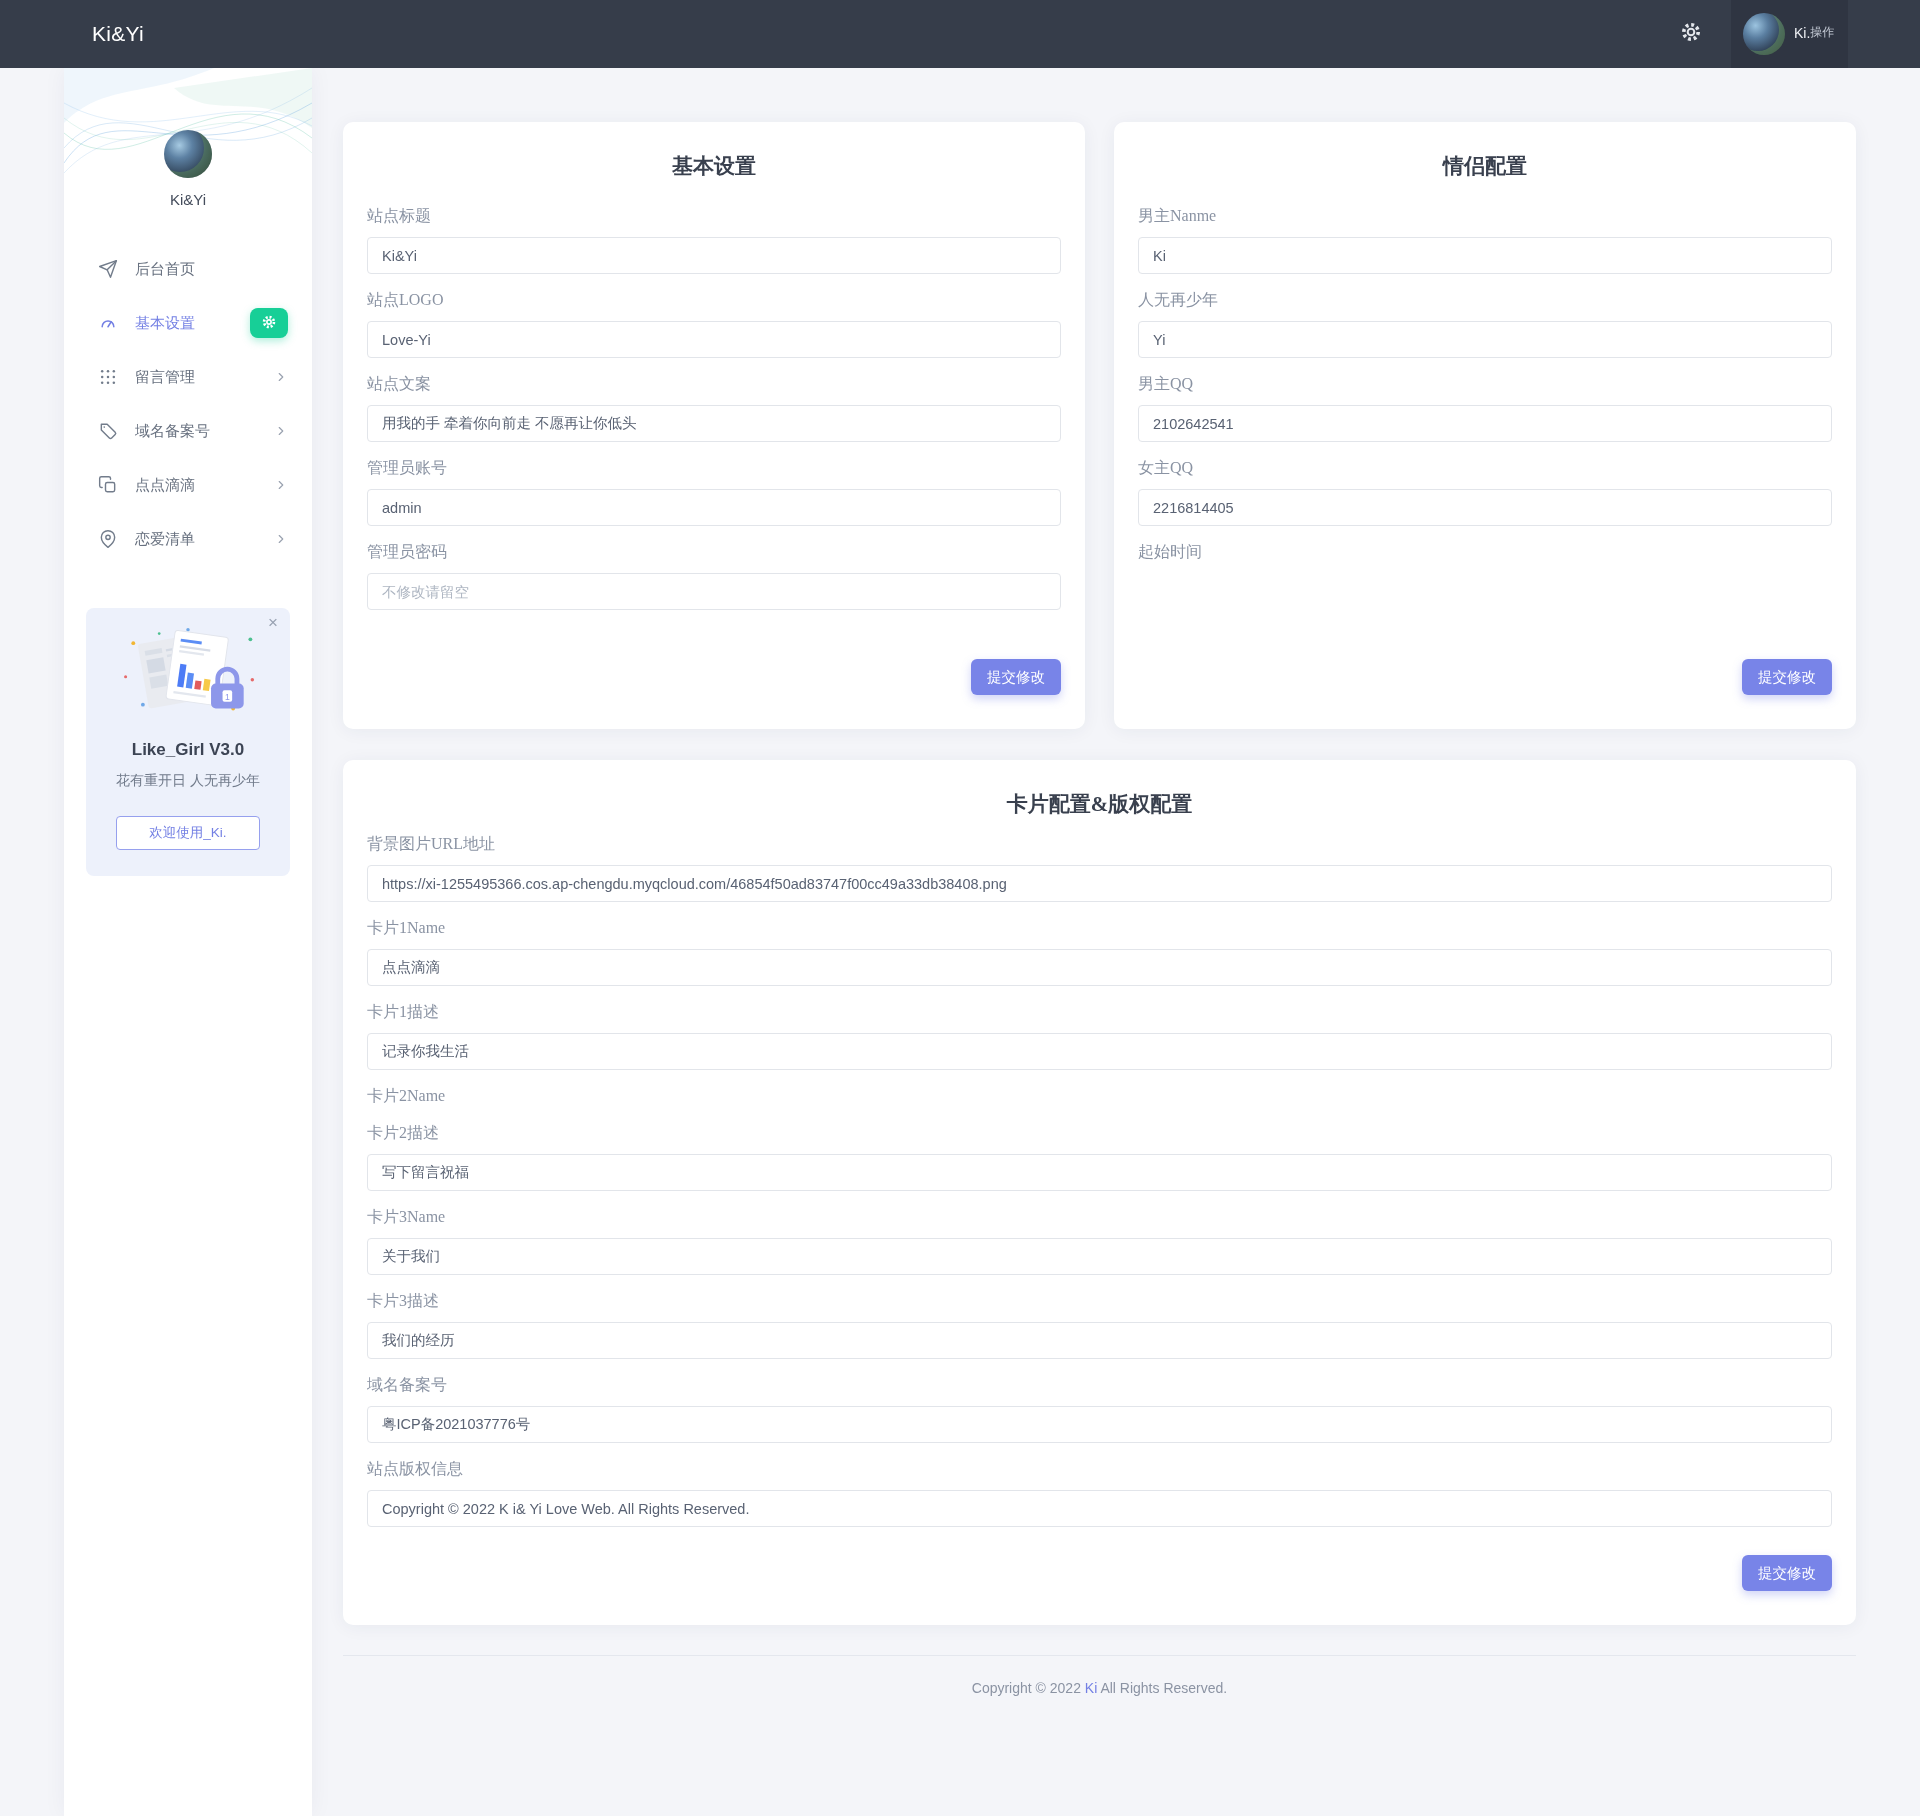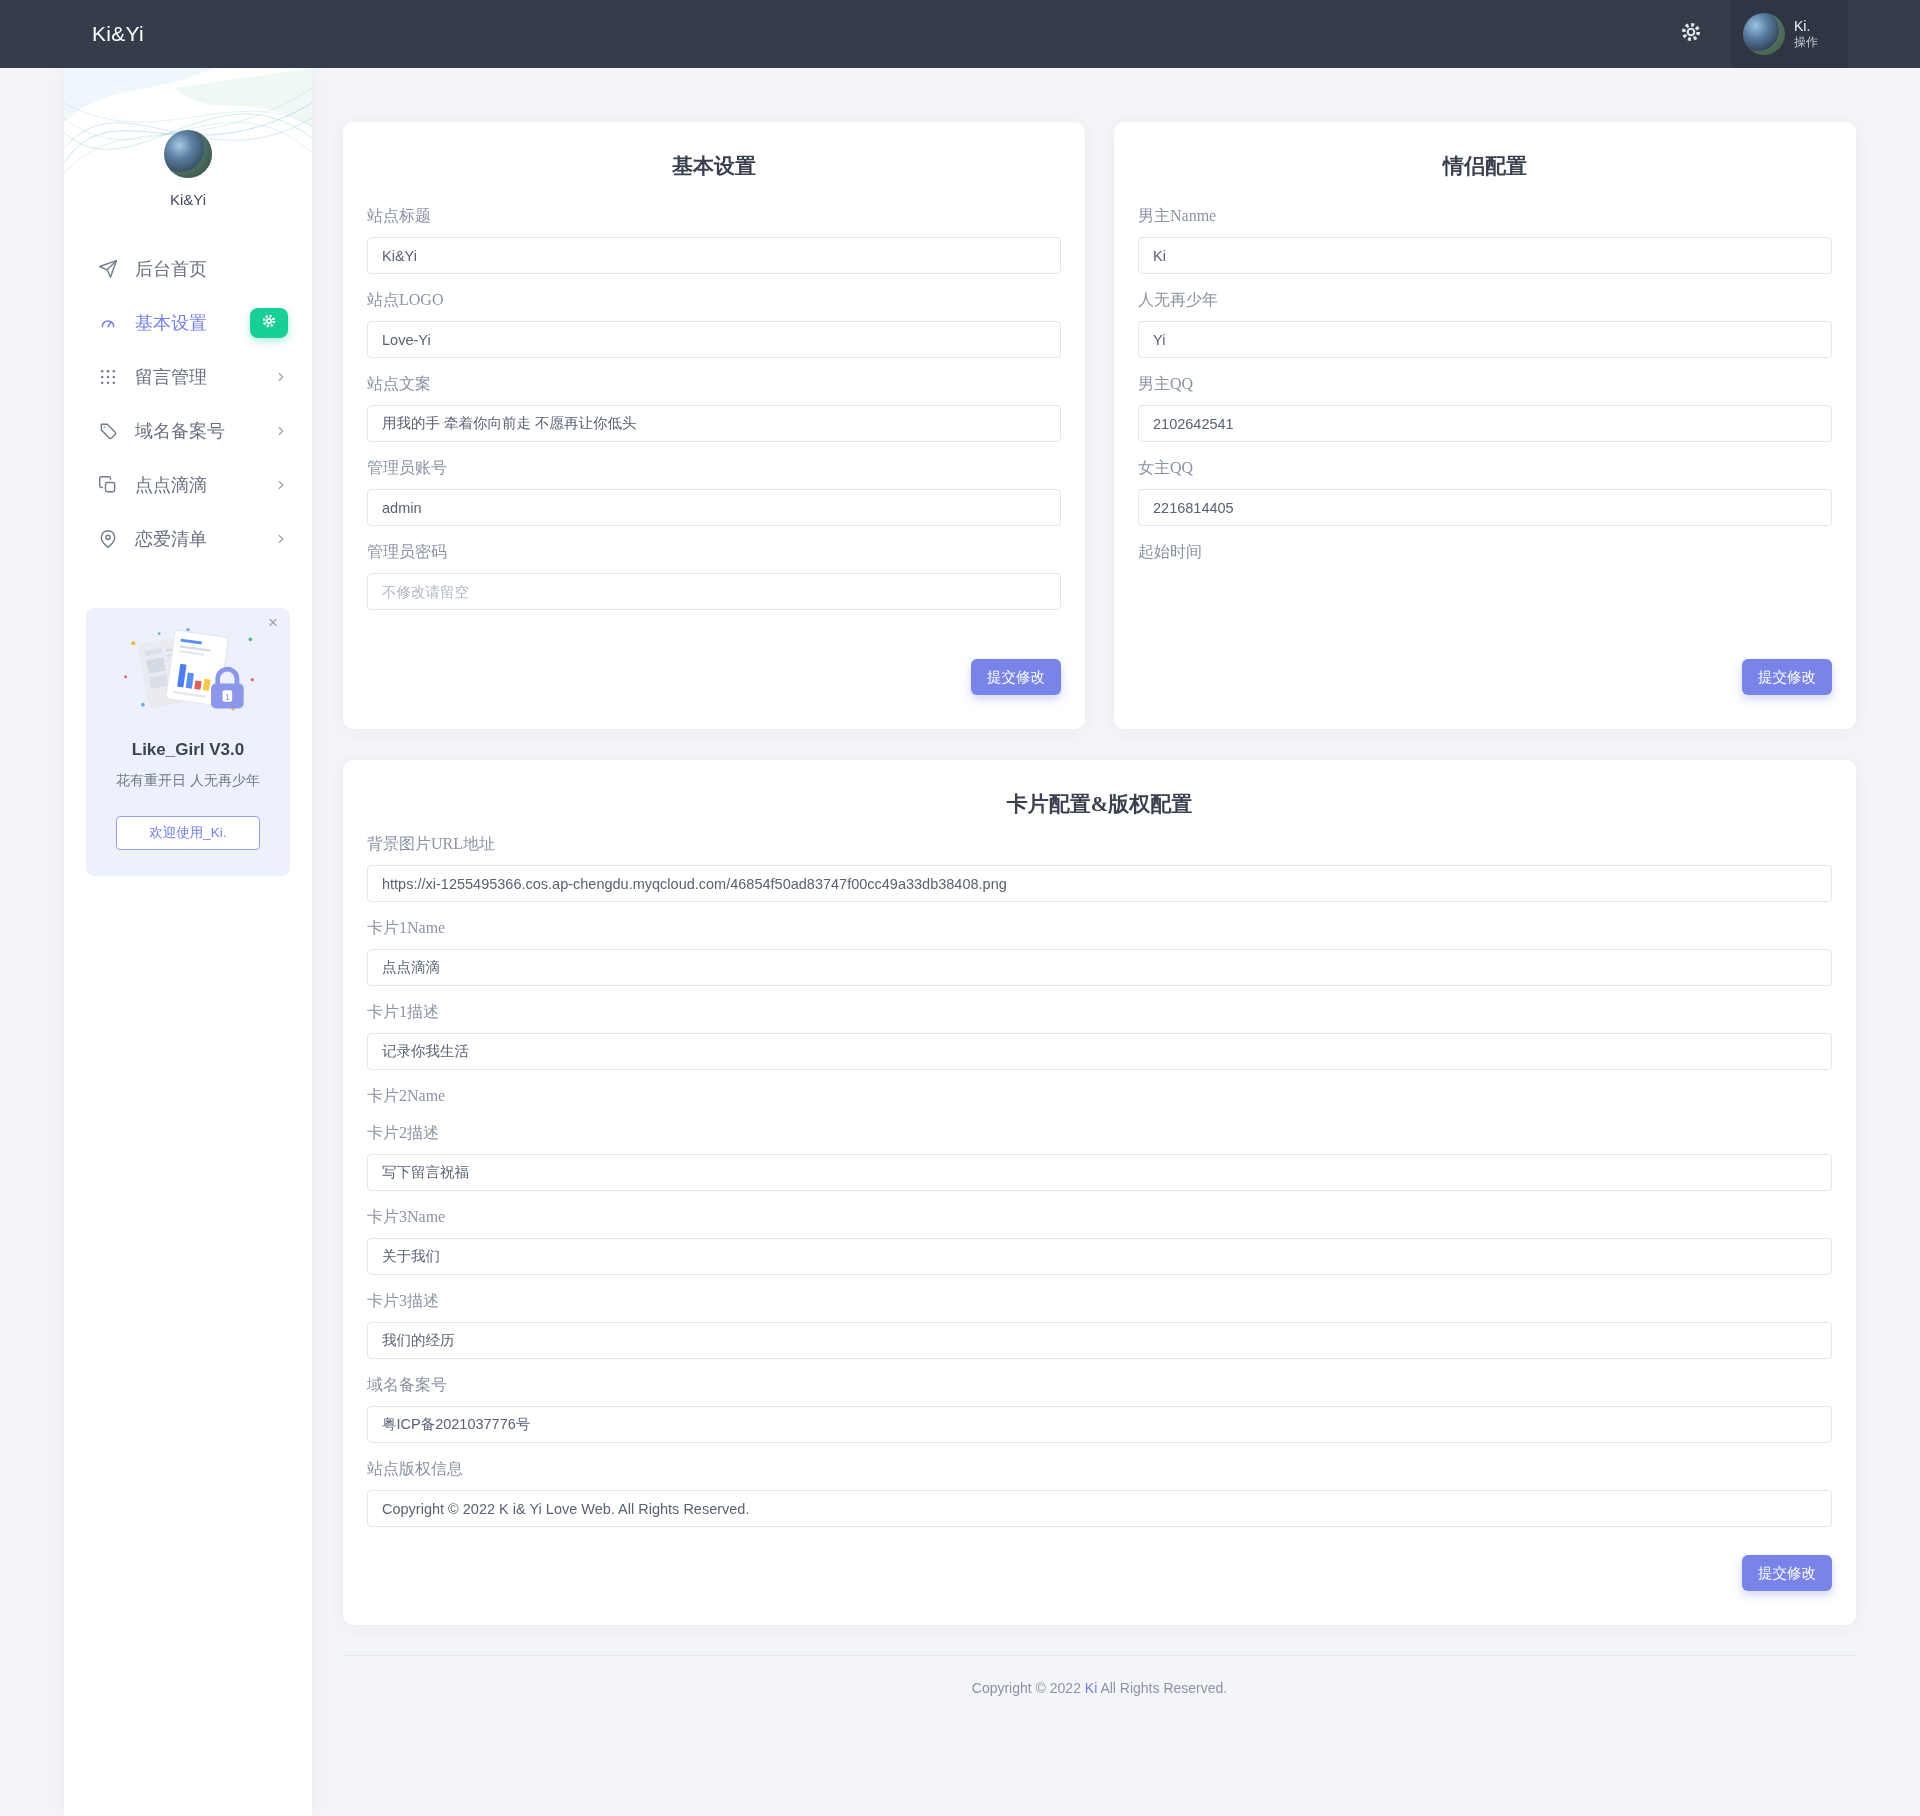--- a/index.html
+++ b/index.html
@@ -7,34 +7,34 @@
 
   
   .navbar { position:relative; height:68px; background:#363d4a; display:flex; align-items:center; z-index:20; }
   .brand { margin-left:92px; color:#ffffff; font-size:21px; font-weight:500; letter-spacing:.3px; }
   .nav-spacer { flex:1; }
   .gear-btn { margin-right:28px; display:flex; align-items:center; cursor:pointer; color:#e4e7ec; }
   .user-box { width:117px; height:68px; background:#2f3542; display:flex; align-items:center; gap:9px; padding-left:12px; margin-right:72px; cursor:pointer; }
   .nav-avatar { width:42px; height:42px; border-radius:50%; flex:0 0 42px;
     background:radial-gradient(circle at 30% 30%, #9cc4e0 0%, #5a7ea0 30%, #33455c 62%, #20262f 100%);
     box-shadow:inset -6px -4px 0 rgba(110,160,90,.45); }
-  .user-meta { display:flex; flex-direction:column; line-height:1.25; }
+  .user-meta { display:flex; flex-direction:row; line-height:1.25; }
   .user-name { color:#eef0f4; font-size:14px; }
   .user-role { color:#c3c9d4; font-size:12px; }
 
   
   .sidebar { position:absolute; left:64px; top:68px; width:248px; bottom:0; min-height:1748px; background:#ffffff; box-shadow:0 0 22px rgba(30,40,70,.05); z-index:10; }
   .wave { position:absolute; top:0; left:0; width:248px; height:115px; pointer-events:none; }
   .profile { position:relative; padding-top:62px; text-align:center; }
   .profile-avatar { width:48px; height:48px; border-radius:50%; margin:0 auto; 
     background:radial-gradient(circle at 32% 32%, #a6cae2 0%, #5d81a3 28%, #394f66 58%, #23303f 82%, #6d7f52 100%);
     box-shadow:inset -8px -6px 0 rgba(100,150,85,.4); }
   .profile-name { margin-top:13px; font-size:15px; color:#454d5c; }
   .menu { margin-top:34px; }
-  .menu-item { height:54px; display:flex; align-items:center; gap:17px; padding:0 24px 0 34px; font-size:18px; color:#67707f; cursor:pointer; }
+  .menu-item { height:54px; display:flex; align-items:center; gap:17px; padding:0 24px 0 34px; font-size:15px; color:#67707f; cursor:pointer; }
   .menu-item .mi-icon { display:flex; color:#727c8b; }
   .menu-item .mi-label { flex:1; }
   .menu-item.active { color:#7480e4; }
   .menu-item.active .mi-icon { color:#7480e4; }
   .chev { display:flex; color:#9aa2b0; }
   .badge-green { width:38px; height:30px; border-radius:8px; background:#17cf97; display:flex; align-items:center; justify-content:center; color:#ffffff; box-shadow:0 3px 8px rgba(23,207,151,.35); }
 
   .promo { position:relative; width:204px; margin:42px auto 0; background:#edf1fb; border-radius:8px; padding:16px 12px 26px; text-align:center; }
   .promo-close { position:absolute; top:6px; right:12px; font-size:17px; color:#99a2b2; cursor:pointer; line-height:1; }
   .promo-title { margin-top:16px; font-size:17px; font-weight:700; color:#3c4454; }

